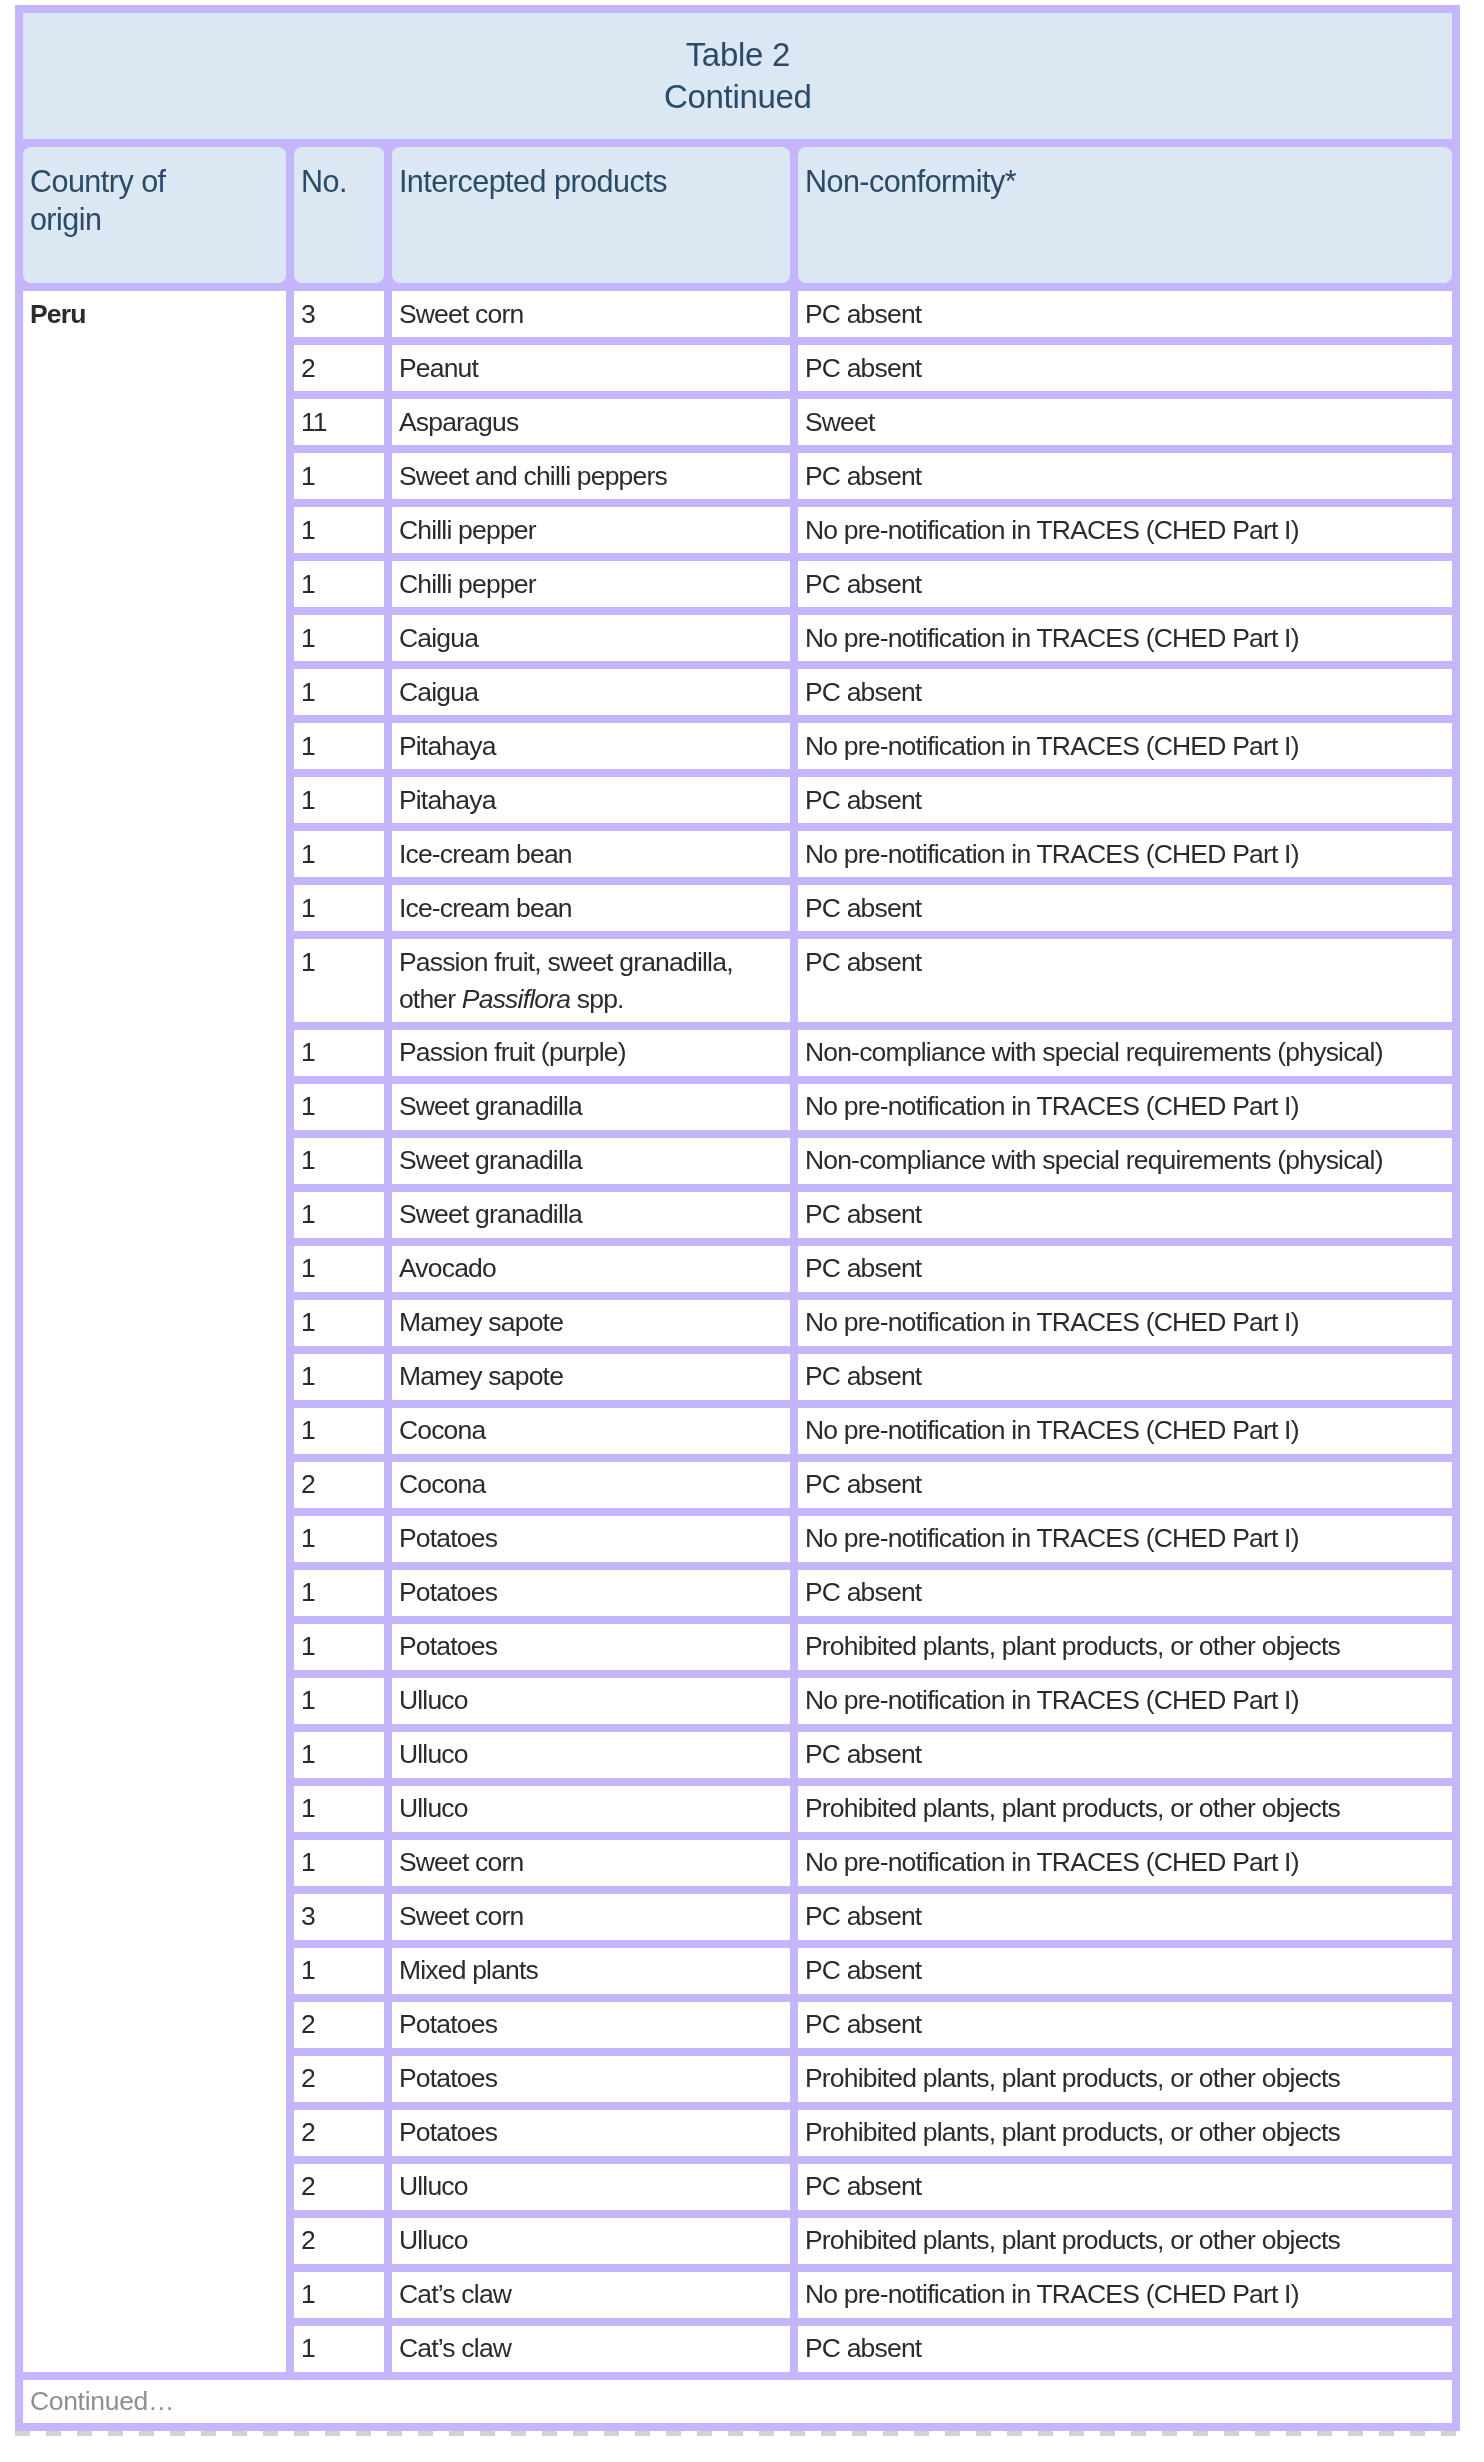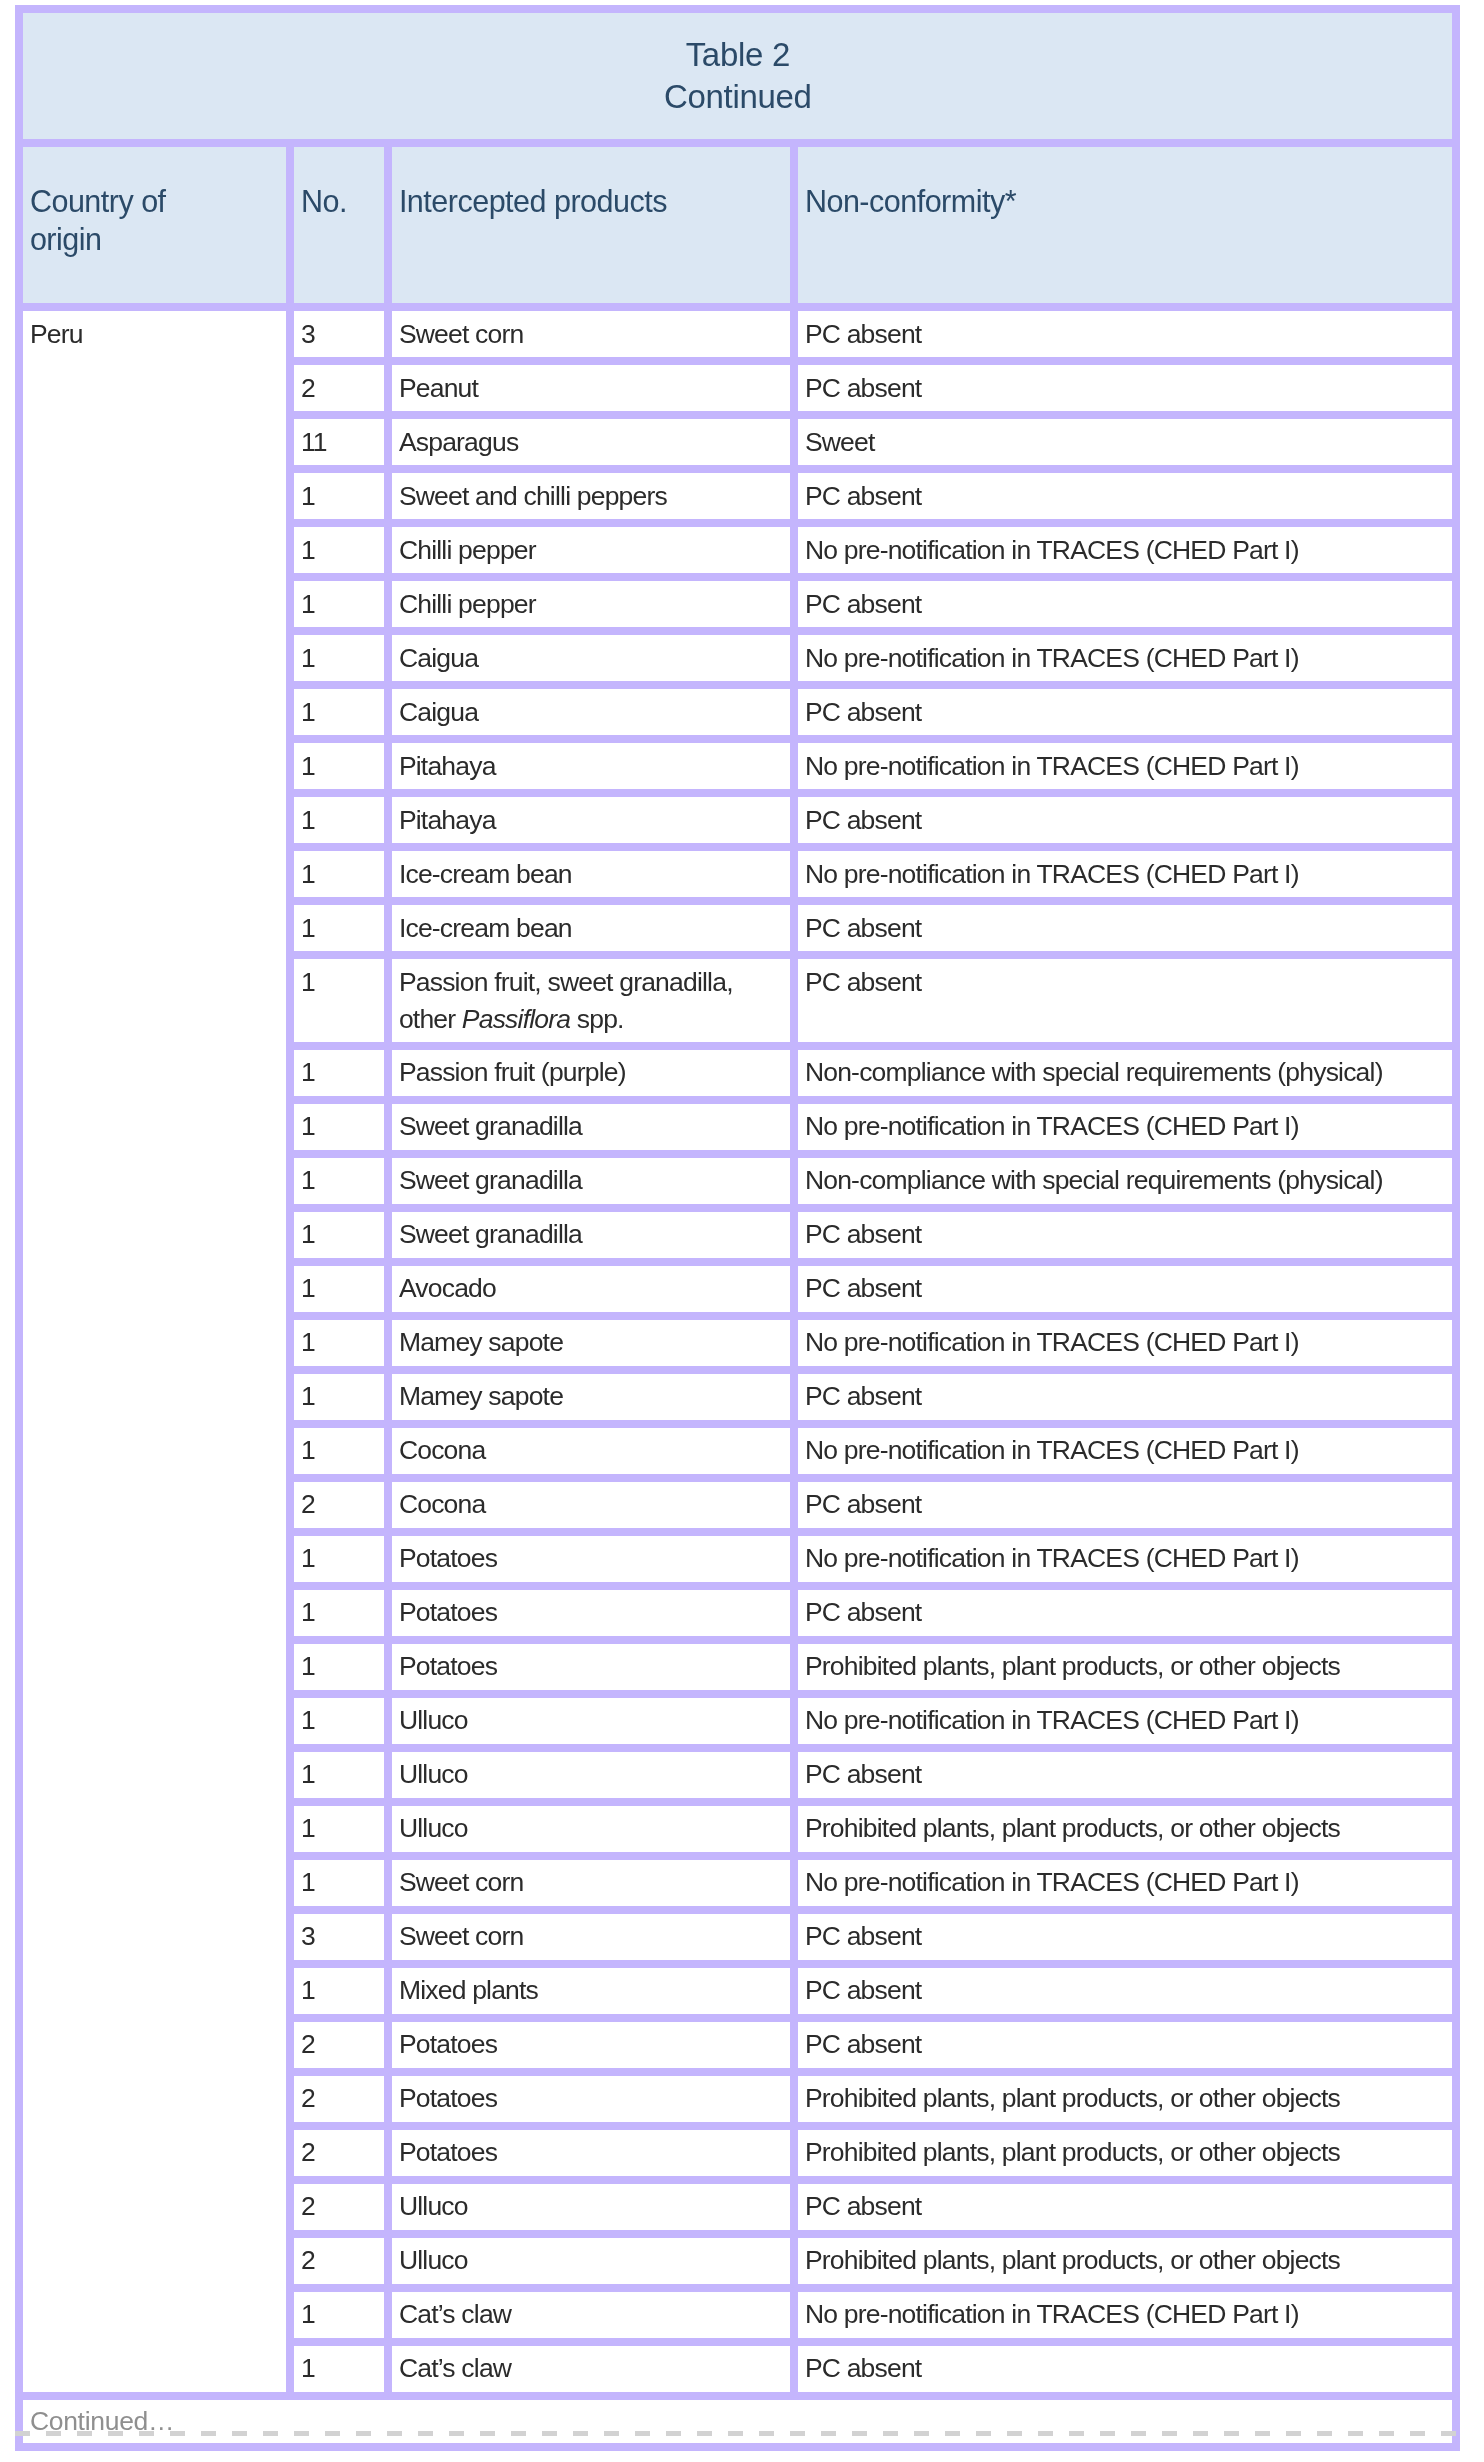--- a/index.html
+++ b/index.html
@@ -46,27 +46,29 @@
     letter-spacing: -0.3px;
   }
   tr.header-row td {
     background: #dbe7f3;
     color: #2b4a68;
     font-size: 30.5px;
     line-height: 38px;
     height: 121px;
     white-space: pre-line;
     vertical-align: top;
-    padding-top: 35px;
+    padding-top: 15px;
     letter-spacing: -0.5px;
+    border-radius: 8px;
   }
   tbody td { height: 46px; }
   td.country-cell {
     vertical-align: top;
     line-height: 46px;
+    font-weight: bold;
   }
   td.product-cell { line-height: 37px; }
   td.nc-cell { white-space: nowrap; margin-top: 36px; }
   tr.tall td { height: 78px; vertical-align: top; padding-top: 4.6px; line-height: 37px; }
   tr.footer-row td {
     height: 43px;
     text-align: left;
     color: #8f8f8f;
     padding-right: 18.6px;
     letter-spacing: -0.3px;

